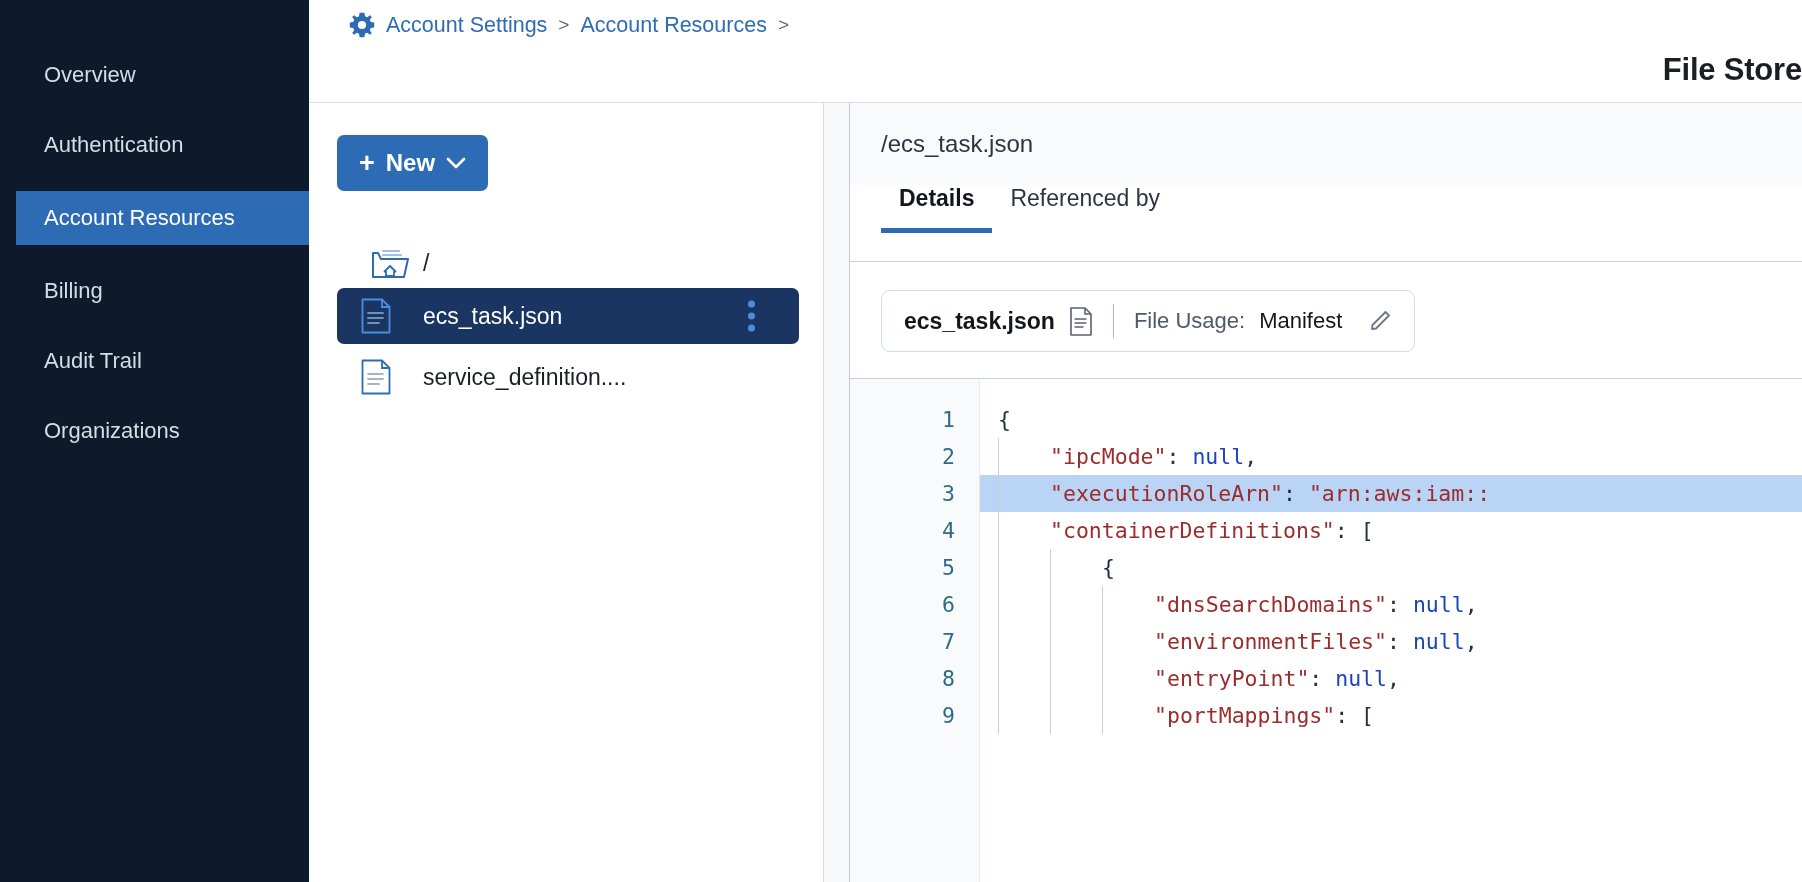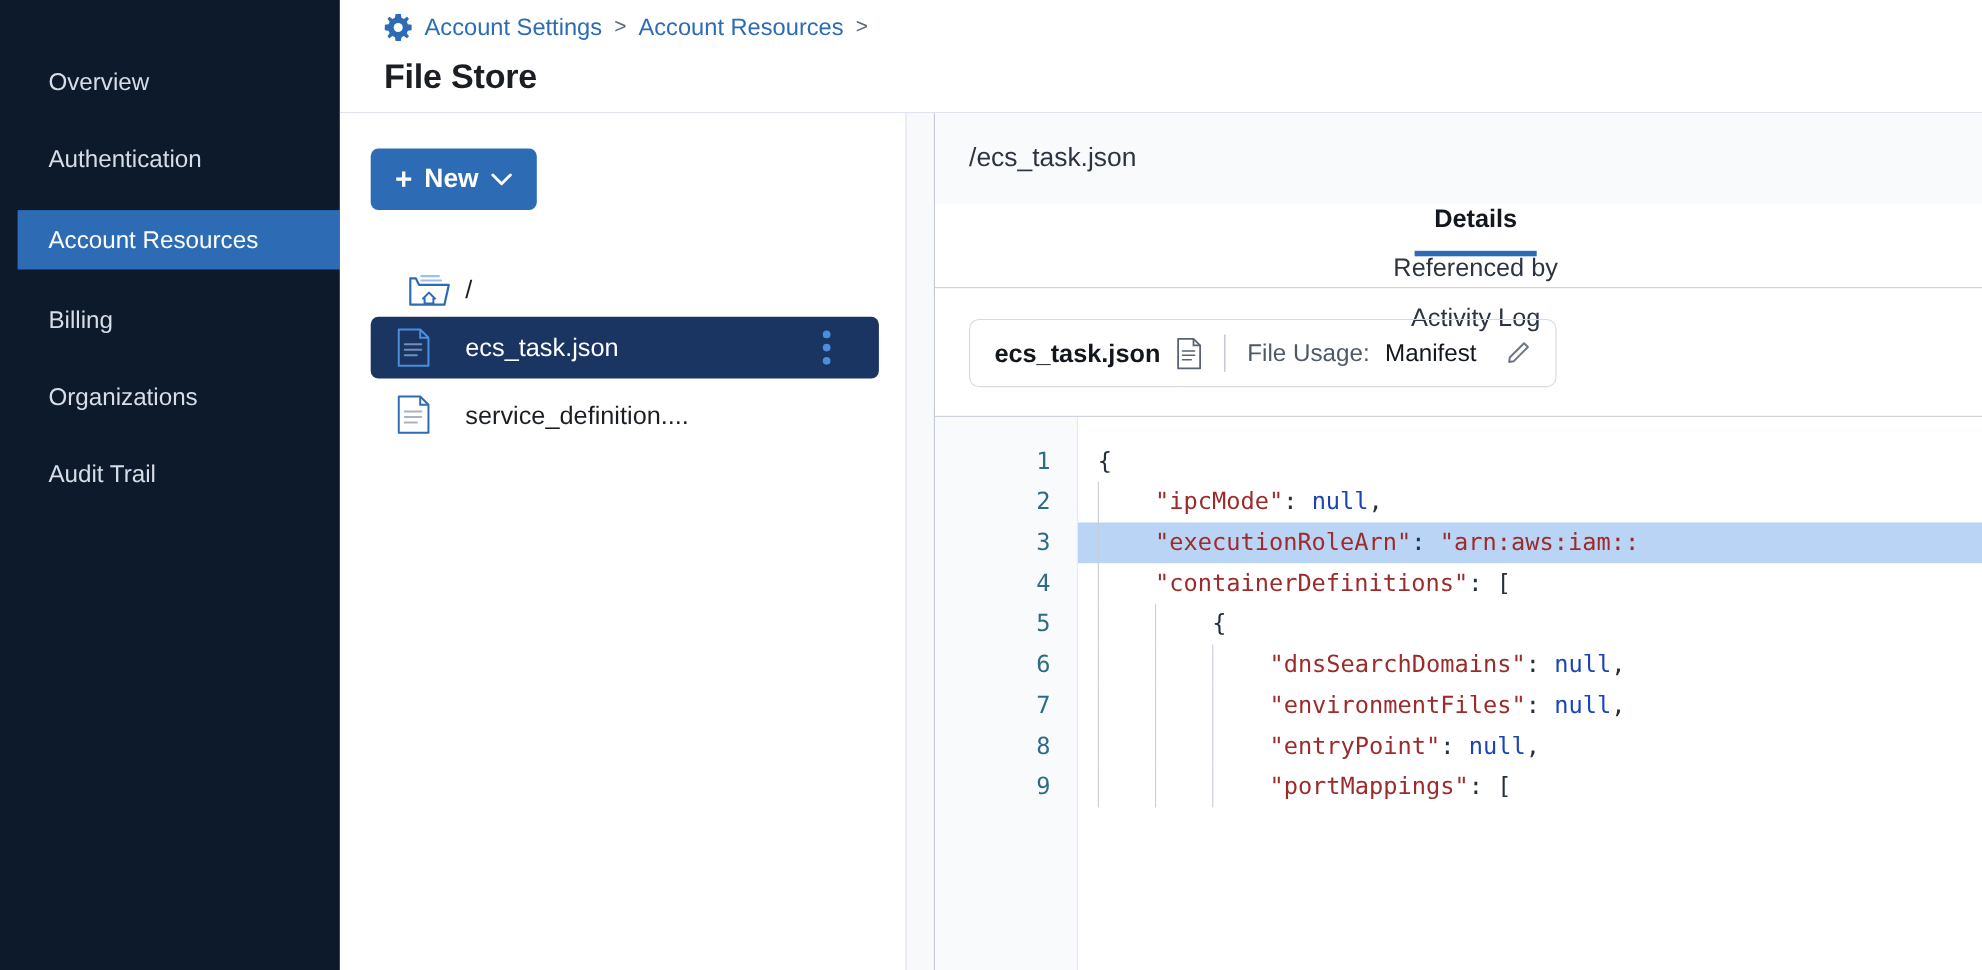--- a/index.html
+++ b/index.html
@@ -48,21 +48,21 @@
   .breadcrumb {
     display: flex; align-items: center; gap: 11px;
     height: 38px;
     font-size: 21px;
   }
   .gear-icon { width: 26px; height: 26px; display:block; }
   .crumb-link { color: #2d6cb5; font-size: 21.5px; cursor: pointer; white-space: nowrap; }
   .crumb-sep { color: #5a6a80; font-size: 19px; }
   .page-title {
     font-size: 31px; font-weight: bold; color: #1b1f24;
-    margin-top: 8px; letter-spacing: -0.2px;
+    margin-top: 8px; letter-spacing: -0.2px; text-align: right;
   }
 
   .body-row { flex: 1; display: flex; min-height: 0; }
 
   
   .tree-pane {
     width: 514px; min-width: 514px;
     background: #ffffff;
     padding: 32px 0 0 28px;
     position: relative;
@@ -120,25 +120,24 @@
   .detail-pane { flex: 1; min-width: 0; display: flex; flex-direction: column; background: #fff; }
   .path-header {
     height: 82px; min-height: 82px;
     background: #f9fafc;
     display: flex; align-items: center;
     padding-left: 31px;
     font-size: 24px; color: #2b3440;
   }
   .tabs {
     height: 77px; min-height: 77px;
-    display: flex; align-items: center;
+    display: flex; align-items: flex-start;
     border-bottom: 1px solid #c9cfda;
     padding-left: 31px;
     gap: 0px;
-    flex-direction: column;
   }
   .tab {
     font-size: 23px; color: #2b3440;
     padding: 0 18px 16px 18px;
     cursor: pointer; white-space: nowrap;
     border-bottom: 5px solid transparent;
     margin-bottom: -3px;
   }
   .tab.active { font-weight: bold; color: #12171d; border-bottom-color: #2d6cb5; }
 
@@ -203,24 +202,24 @@
       <div class="nav-item">
         <span>Authentication</span>
       </div>
       <div class="nav-item active">
         <span>Account Resources</span>
       </div>
       <div class="nav-item">
         <span>Billing</span>
       </div>
       <div class="nav-item">
+        <span>Audit Trail</span>
+      </div>
+      <div class="nav-item">
         <span>Organizations</span>
-      </div>
-      <div class="nav-item">
-        <span>Audit Trail</span>
       </div>
     </nav>
 
   <div class="main">
 
     <div class="topbar">
       <div class="breadcrumb" id="breadcrumb">
           <svg viewBox="0 0 26 26" class="gear-icon">
             <path d="M13 0.8 L15.4 0.8 L16 4.2 L18.2 5.2 L21 3.2 L22.8 5 L20.8 7.8 L21.8 10 L25.2 10.6 L25.2 13 L25.2 15.4 L21.8 16 L20.8 18.2 L22.8 21 L21 22.8 L18.2 20.8 L16 21.8 L15.4 25.2 L13 25.2 L10.6 25.2 L10 21.8 L7.8 20.8 L5 22.8 L3.2 21 L5.2 18.2 L4.2 16 L0.8 15.4 L0.8 13 L0.8 10.6 L4.2 10 L5.2 7.8 L3.2 5 L5 3.2 L7.8 5.2 L10 4.2 L10.6 0.8 Z" fill="#2d6cb5"></path>
             <circle cx="13" cy="13" r="4.1" fill="#ffffff"></circle>
@@ -282,21 +281,20 @@
       </div>
 
       <div class="splitter"></div>
 
       <div class="detail-pane">
         <div class="path-header">/ecs_task.json</div>
 
         <div class="tabs" id="tabs">
             <div class="tab active">Details</div>
             <div class="tab">Referenced by</div>
-            <div class="tab">Activity Log</div>
           </div>
 
         <div class="usage-wrap">
           <div class="usage-card">
             <span class="usage-file">ecs_task.json</span>
             <svg class="doc-icon" viewBox="0 0 24 29">
               <path d="M2 1 L16 1 L22 7 L22 28 L2 28 Z" fill="#ffffff" stroke="#5a6372" stroke-width="1.6" stroke-linejoin="round"></path>
               <path d="M16 1 L16 7 L22 7" fill="none" stroke="#5a6372" stroke-width="1.6"></path>
               <path d="M6 12 L17 12 M6 16 L17 16 M6 20 L14 20" stroke="#5a6372" stroke-width="1.4" stroke-linecap="round"></path>
             </svg>

